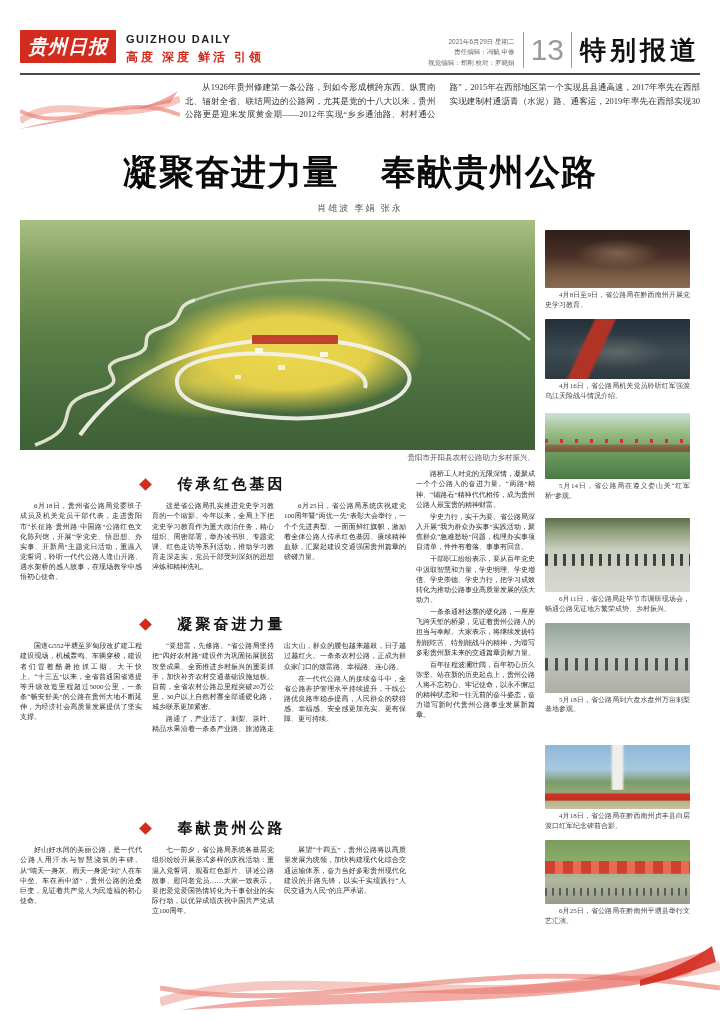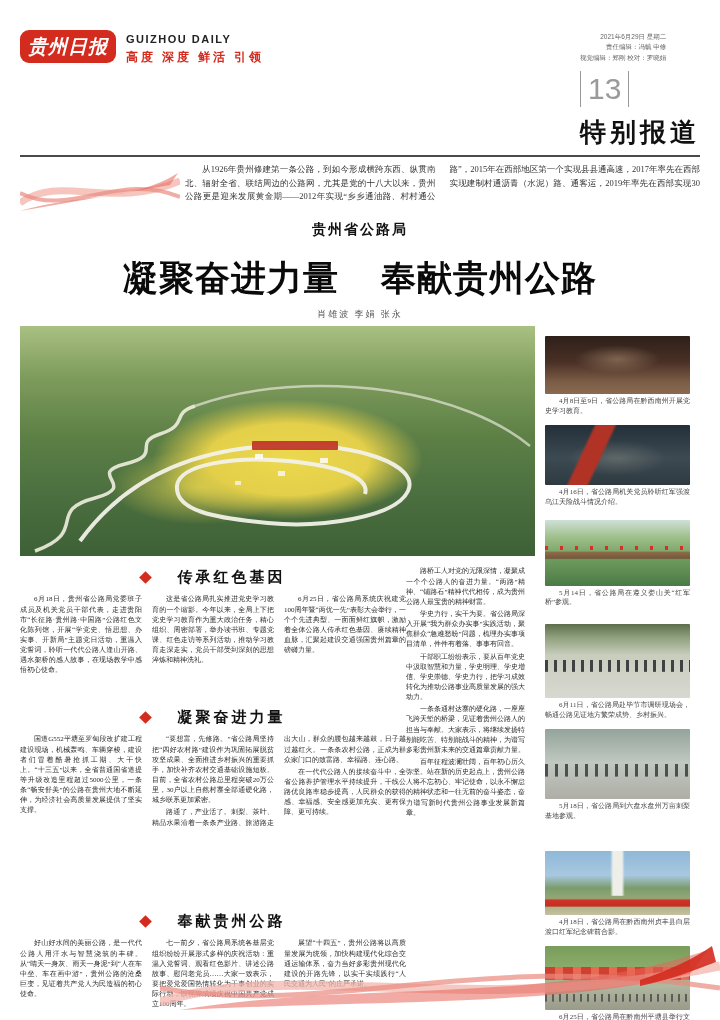--- a/index.html
+++ b/index.html
@@ -11,27 +11,27 @@
   }
   .inner { position:relative; padding:0 20px; }
 
   
   .masthead { margin-top:30px; display:flex; justify-content:space-between; align-items:flex-start; }
   .mh-left { display:flex; align-items:flex-start; gap:10px; }
   .logo-box {
     width:96px; height:33px; background:#d42b1f; color:#fff;
     display:flex; align-items:center; justify-content:center;
     font-size:19px; font-weight:bold; font-style:italic; letter-spacing:1px;
-    border-radius:9px;
+    border-radius:1px;
   }
   .logo-sub { padding-top:3px; }
   .logo-en { font-family:"Liberation Sans", sans-serif; font-size:11px; font-weight:bold; color:#222; letter-spacing:1.5px; }
   .tagline { margin-top:4px; font-size:12px; color:#d42b1f; letter-spacing:3px; font-weight:bold; }
 
-  .mh-right { display:flex; align-items:flex-start; gap:8px; padding-top:2px;flex-direction:column; }
+  .mh-right { display:flex; align-items:flex-end; gap:8px; padding-top:2px; }
   .mh-meta { text-align:right; font-size:6.5px; color:#666; line-height:1.6; font-family:"Liberation Sans", sans-serif; }
   .pagenum {
     font-family:"Liberation Sans", sans-serif; font-size:30px; color:#9a9a9a; font-weight:300;
     border-left:1px solid #999; border-right:1px solid #999; padding:0 7px; line-height:36px;
   }
   .section-name { font-size:26px; font-weight:900; color:#111; letter-spacing:4px; }
 
   .rule { margin:5px 20px 0 20px; border-bottom:2px solid #4a4a4a; }
 
   
@@ -63,21 +63,21 @@
       radial-gradient(ellipse 120px 50px at 35% 70%, rgba(236,217,80,.75) 0%, rgba(120,150,70,0) 75%),
       linear-gradient(180deg, #a9c183 0%, #7e9c5c 22%, #5d8046 48%, #4c7040 72%, #3e6036 100%);
   }
   .main-photo svg { position:absolute; left:0; top:0; }
   .photo-banner {
     position:absolute; left:45%; top:50%; width:86px; height:9px;
     background:#c03326; border-radius:1px; opacity:.92;
   }
   .main-caption { margin-top:3px; text-align:right; font-size:7.5px; color:#555; }
 
-  .body-row { display:flex; margin-top:6px;align-items:flex-end; }
+  .body-row { display:flex; gap:10px; margin-top:6px; }
   .sections { width:386px; }
   .col4 { width:119px; height:512px; overflow:hidden; }
 
   section.story { margin-bottom:12px; }
   .sec-head { display:flex; align-items:center; justify-content:center; gap:28px; margin:6px 0 7px 0; }
   .diamond { width:9px; height:9px; background:#d42b1f; transform:rotate(45deg); }
   .sec-title { font-size:15px; font-weight:900; color:#111; letter-spacing:3px; font-family:"Liberation Sans", sans-serif; }
 
   .cols3 { columns:3; column-gap:10px; overflow:hidden; }
   .cols3, .col4 { font-size:7px; line-height:1.45; color:#2a2a2a; text-align:justify; }
@@ -154,39 +154,39 @@
         <path d="M0,40 C40,10 90,48 160,18" fill="none" stroke="#f2b6ae" stroke-width="7" opacity="0.8"></path>
         <path d="M0,30 C50,55 100,8 160,34" fill="none" stroke="#e98a80" stroke-width="4" opacity="0.7"></path>
         <path d="M0,48 C60,30 110,40 158,10 L150,22 Z" fill="#e5655a" opacity="0.55"></path>
       </svg>
       <div class="intro">
         <p>从1926年贵州修建第一条公路，到如今形成横跨东西、纵贯南北、辐射全省、联结周边的公路网，尤其是党的十八大以来，贵州公路更是迎来发展黄金期——2012年实现“乡乡通油路、村村通公路”，2015年在西部地区第一个实现县县通高速，2017年率先在西部实现建制村通沥青（水泥）路、通客运，2019年率先在西部实现30户以上自然村寨100%通硬化路……一系列成就，奏响了贵州公路事业发展的时代强音。</p>
       </div>
     </div>
 
     <div class="headline-blk">
-      <div class="kicker">贵州省公路局</div>
       <h1 class="main-title"><span>凝聚奋进力量</span><span class="gap"></span><span>奉献贵州公路</span></h1>
       <div class="byline">肖雄波 李娟 张永</div>
     </div>
 
     <div class="content">
       <div class="left-main">
         <div class="main-photo">
           <svg width="515" height="230" viewBox="0 0 515 230">
             <path d="M15,225 C70,205 25,185 75,172 C120,160 65,148 105,138 C145,128 110,118 140,108 C170,98 150,88 175,80" fill="none" stroke="#eeeede" stroke-width="3.5" opacity="0.9"></path>
             <path d="M60,215 C100,160 160,125 250,120 C340,115 400,140 388,165 C375,192 300,202 248,197 C195,192 155,185 157,160 C159,138 215,130 268,135 C320,140 350,152 345,168" fill="none" stroke="#f2f1e8" stroke-width="4" opacity="0.95"></path>
             <path d="M175,80 C230,60 300,55 370,65 C430,74 480,95 510,120" fill="none" stroke="#e6e6d8" stroke-width="2.5" opacity="0.7"></path>
             <rect x="235" y="128" width="8" height="5" fill="#fdfdf5" opacity="0.9"></rect>
             <rect x="258" y="145" width="7" height="5" fill="#f4f4ea" opacity="0.9"></rect>
             <rect x="300" y="132" width="8" height="5" fill="#fdfdf5" opacity="0.85"></rect>
             <rect x="215" y="155" width="6" height="4" fill="#f4f4ea" opacity="0.8"></rect>
           </svg>
           <div class="photo-banner"></div>
         </div>
+        <div class="main-caption">贵阳市开阳县农村公路助力乡村振兴。</div>
 
         <div class="body-row">
           <div class="sections">
 
             <section class="story">
               <div class="sec-head">
                 <span class="diamond"></span>
                 <span class="sec-title">传承红色基因</span>
               </div>
               <div class="cols3 h1t">

